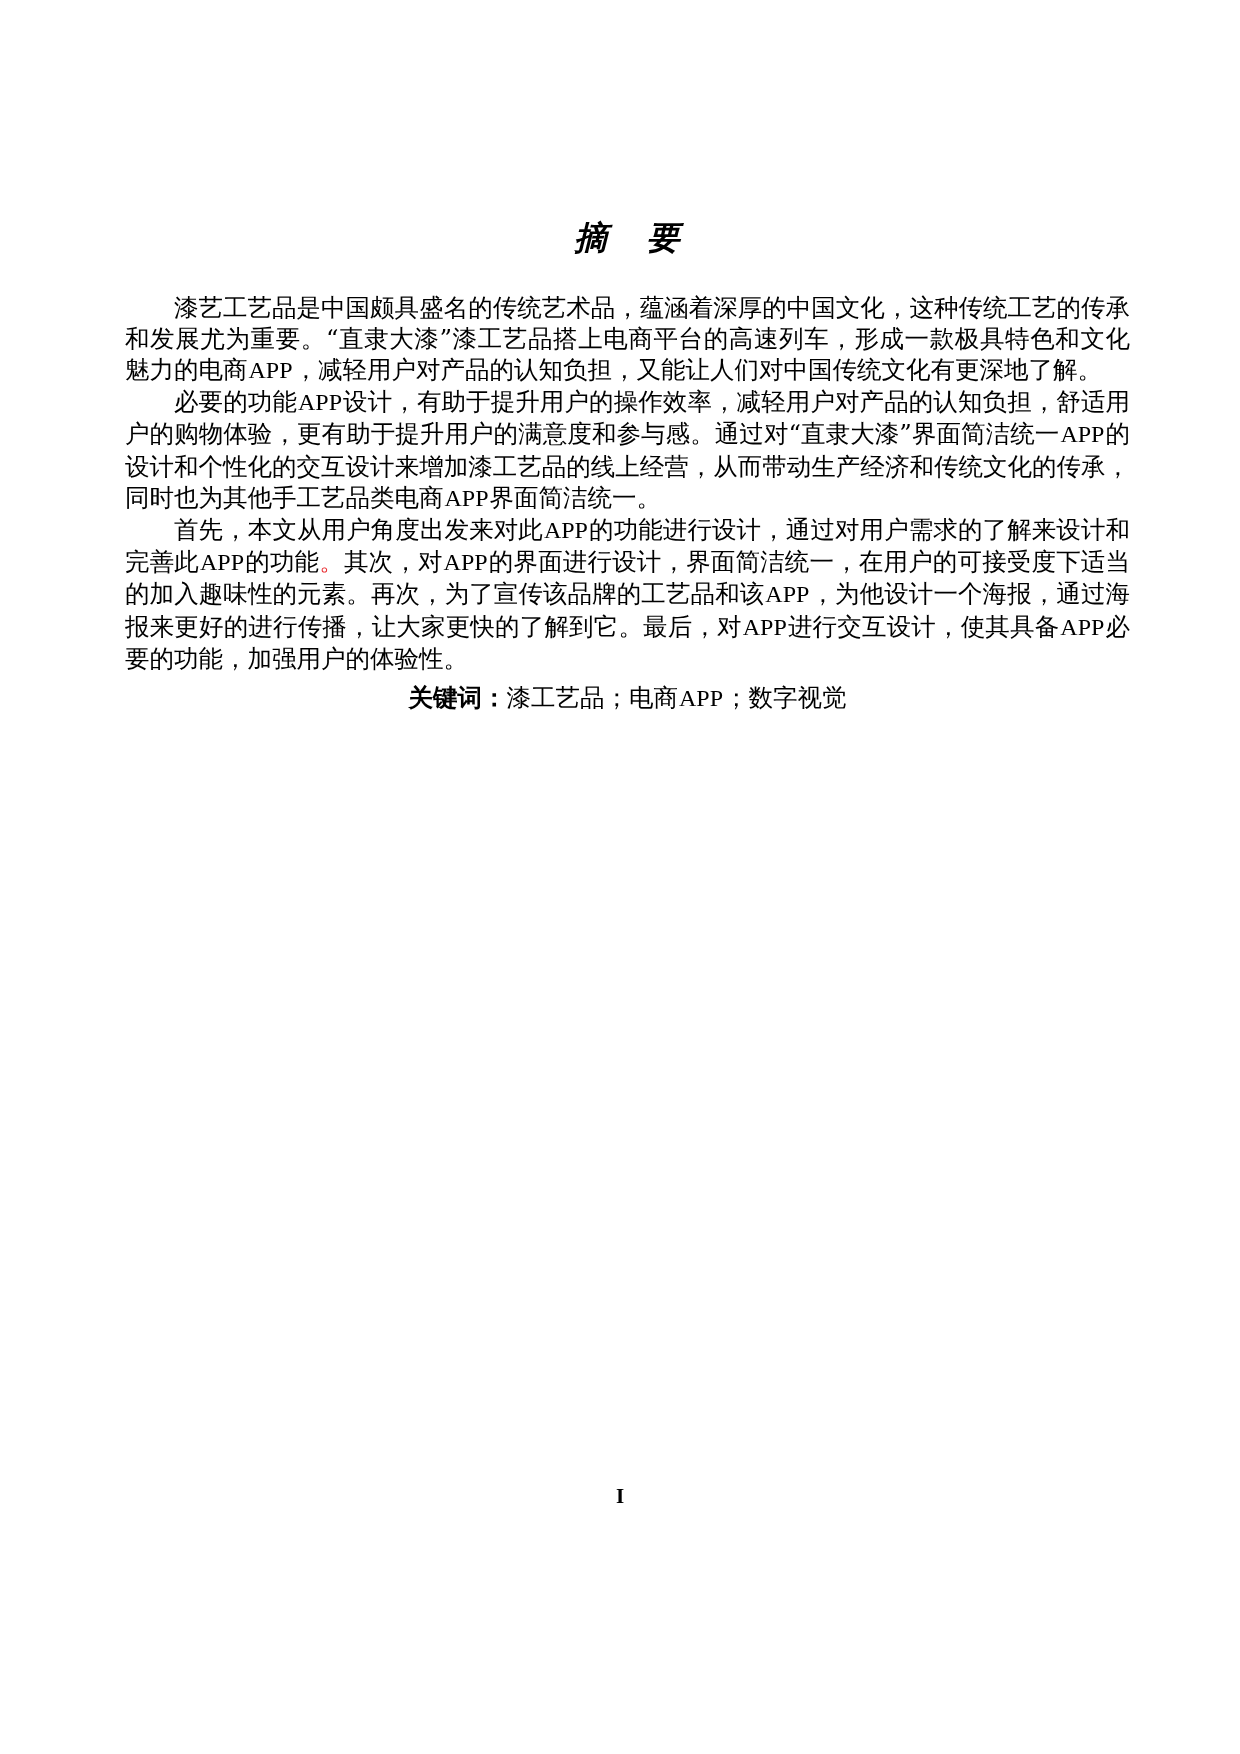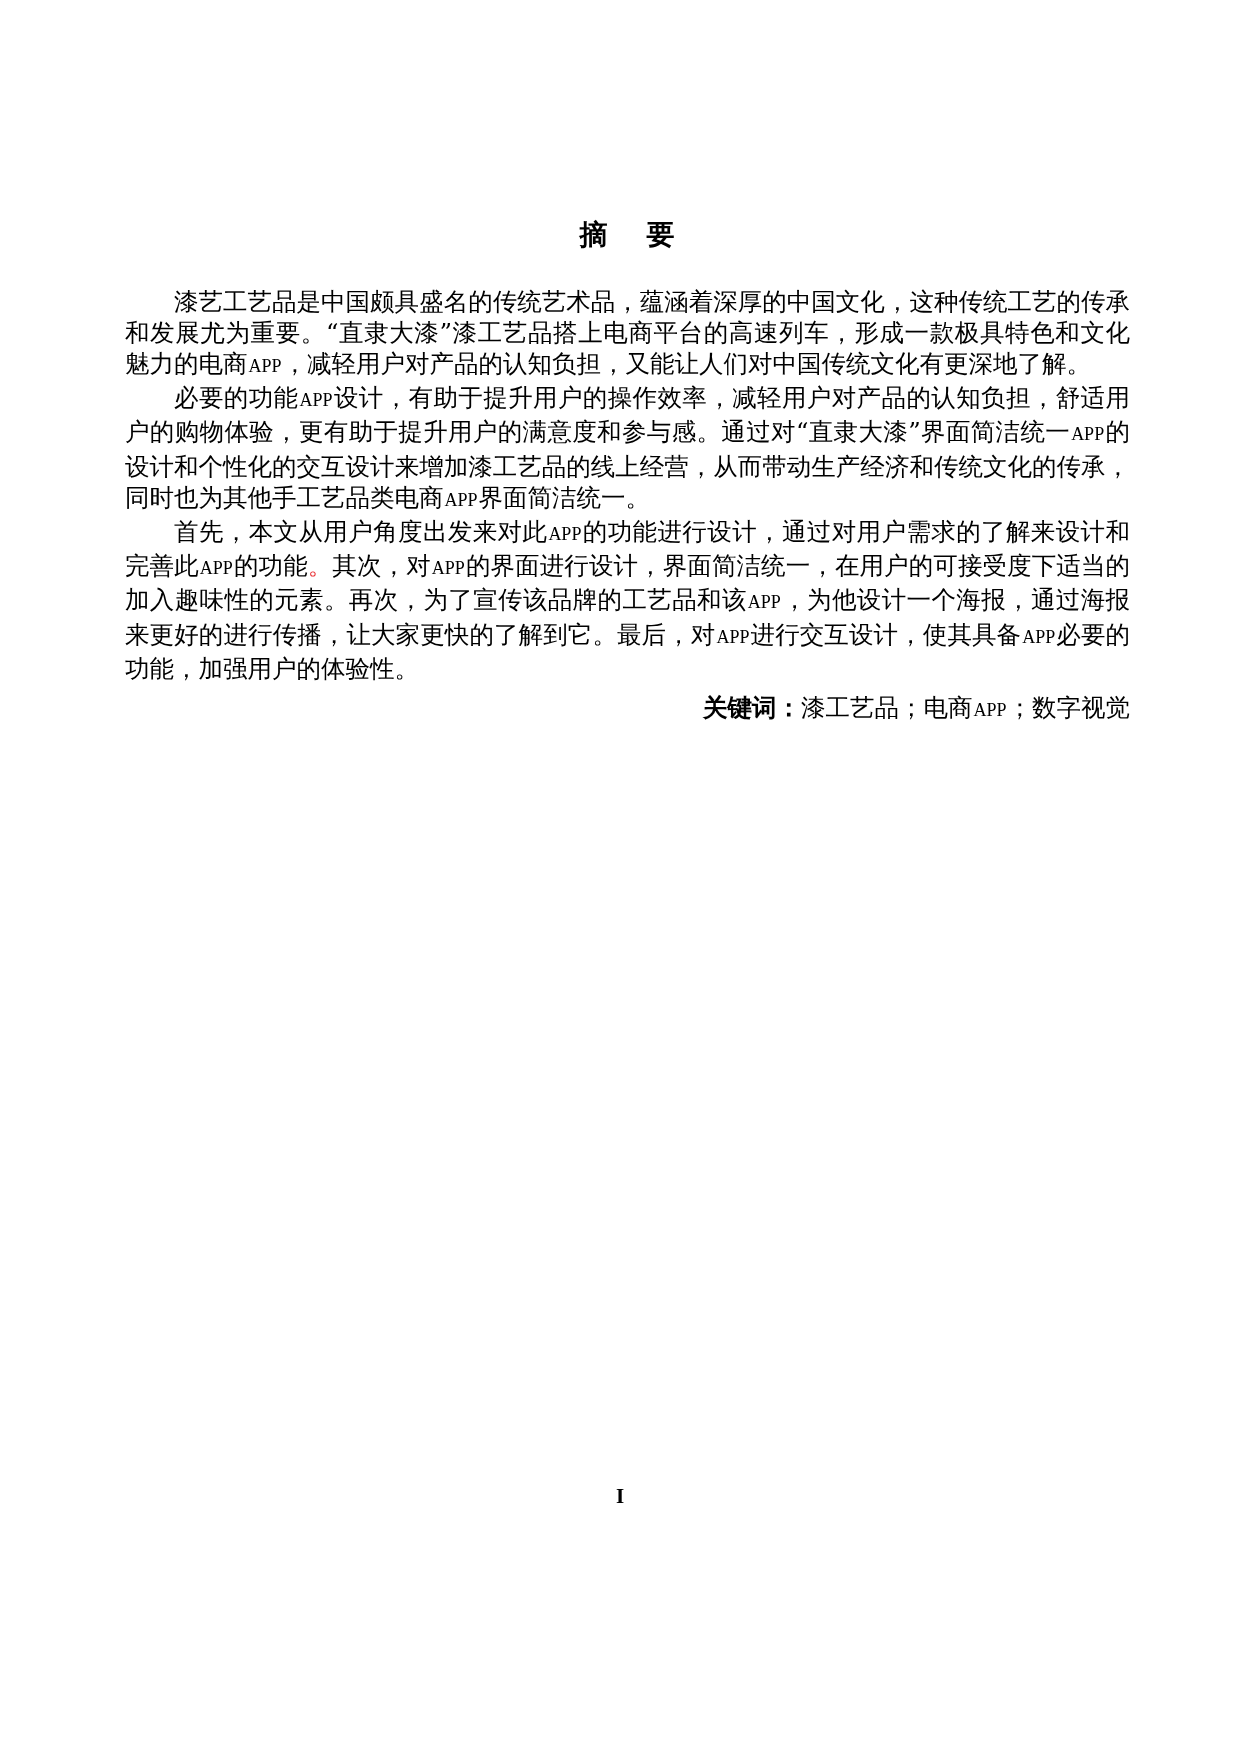--- a/index.html
+++ b/index.html
@@ -22,24 +22,25 @@
   .content {
     position: absolute;
     left: 125px;
     top: 218px;
     width: 1005px;
   }
   .abstract-title {
     text-align: center;
     font-family: "DejaVu Sans", "Liberation Sans", sans-serif;
     font-weight: bold;
-    font-size: 28px;
+    font-size: 33px;
     letter-spacing: 0.04em;
     margin: 0 0 34px 0;
     line-height: 1.2;
+    font-style: italic;
   }
   .abstract-title .gap {
     display: inline-block;
     width: 38px;
   }
   .para {
     font-size: 24.5px;
     line-height: 31.2px;
     text-align: justify;
     text-justify: inter-ideograph;
@@ -50,32 +51,32 @@
   }
   .para + .para {
     margin-top: 0;
   }
   .bold-quote {
     font-weight: normal;
     font-family: "DejaVu Serif", "Liberation Serif", serif;
   }
   .latin {
     font-family: "Liberation Serif", "DejaVu Serif", serif;
-    font-size: 18px;
+    font-size: 24px;
     padding: 0 1px;
   }
   .red-mark {
     color: #e8272b;
   }
   .keywords {
     font-size: 24.5px;
     line-height: 31.2px;
     margin: 8px 0 0 0;
     text-indent: 0;
-    text-align: right;
+    text-align: center;
   }
   .keywords-label {
     font-family: "DejaVu Sans", "Liberation Sans", sans-serif;
     font-weight: bold;
   }
   .page-number {
     position: absolute;
     left: 0;
     right: 0;
     top: 1484px;

